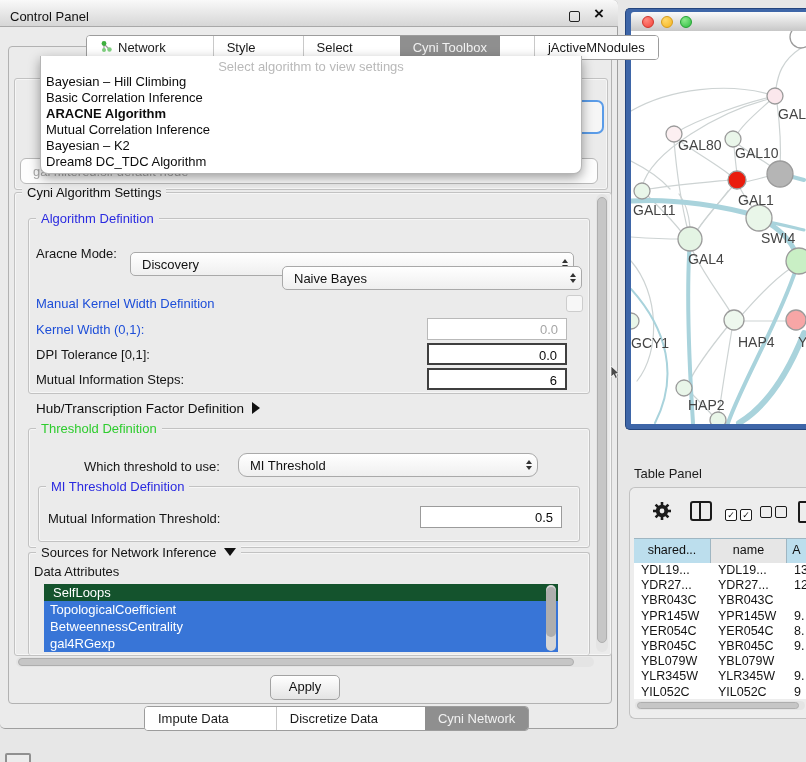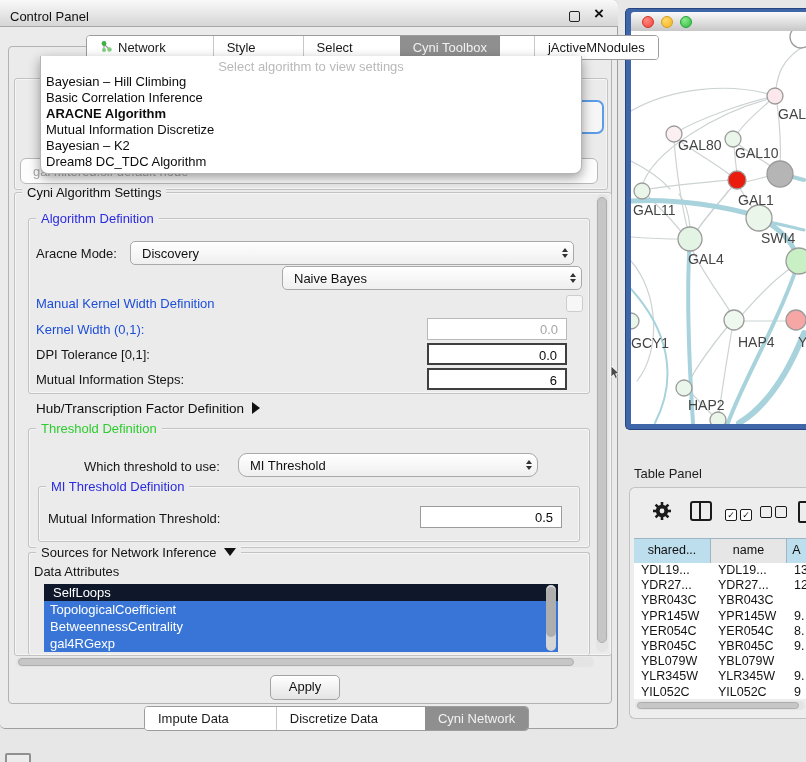--- a/index.html
+++ b/index.html
@@ -107,38 +107,38 @@
   <div class="abs" style="left:574px;top:100px;width:26px;height:30px;border:2.5px solid #5b9ce8;border-radius:7px;background:#f6f6f6;z-index:6;"></div>
 
   <div class="abs" style="left:20px;top:158px;width:578px;height:26px;border:1px solid #b9b9b9;border-radius:6px;background:#fdfdfd;z-index:6;line-height:25px;font-size:13px;color:#a8a8a8;padding-left:12px;box-sizing:border-box;">gal4filtered.sif default node</div>
 
   <div id="popup" class="abs">
     <div id="popup-ph">Select algorithm to view settings</div>
     <div id="popup-items">
         <div class="popup-item">Bayesian – Hill Climbing</div>
         <div class="popup-item">Basic Correlation Inference</div>
         <div class="popup-item b">ARACNE Algorithm</div>
-        <div class="popup-item">Mutual Information Discretize</div>
+        <div class="popup-item">Mutual Correlation Inference</div>
         <div class="popup-item">Bayesian – K2</div>
         <div class="popup-item">Dream8 DC_TDC Algorithm</div>
       </div>
   </div>
 
   <div class="abs group" style="left:14px;top:192px;width:596px;height:462px;z-index:5;"></div>
   <span class="gtitle" style="left:22px;top:185px;color:#111;">Cyni Algorithm Settings</span>
 
   <div class="abs sb-track" style="left:596px;top:194px;width:12px;height:458px;z-index:6;">
     <div class="sb-thumb" style="position:absolute;left:1px;top:3px;width:10px;height:446px;"></div>
   </div>
 
   <div class="abs group" style="left:28px;top:218px;width:560px;height:174px;z-index:5;"></div>
   <span class="gtitle" style="left:36px;top:211px;color:#2a2ae0;">Algorithm Definition</span>
 
   <span class="abs lbl" style="left:36px;top:246px;z-index:6;">Aracne Mode:</span>
-  <div class="abs combo" style="left:130px;top:241px;width:444px;z-index:6;gap:12px;">
+  <div class="abs combo" style="left:130px;top:252px;width:444px;z-index:6;gap:12px;">
     <span class="ctext">Discovery</span>
     <span class="stepper">
         <i class="up"></i>
         <i class="dn"></i>
       </span>
   </div>
 
   <div class="abs combo" style="left:282px;top:266px;width:300px;z-index:6;">
     <span class="ctext">Naive Bayes</span>
     <span class="stepper">
@@ -177,21 +177,21 @@
   <span class="gtitle" style="left:46px;top:479px;color:#2a2ae0;">MI Threshold Definition</span>
   <span class="abs lbl" style="left:48px;top:511px;z-index:6;">Mutual Information Threshold:</span>
   <div class="abs field mid" style="left:420px;top:506px;width:142px;z-index:6;">0.5</div>
 
   <div class="abs group" style="left:28px;top:552px;width:560px;height:102px;border-bottom:none;z-index:5;"></div>
   <span class="gtitle" style="left:36px;top:545px;color:#111;"><span>Sources for Network Inference</span><span class="tri-d"></span></span>
   <span class="abs lbl" style="left:34px;top:564px;z-index:6;">Data Attributes</span>
 
   <div class="abs" style="left:44px;top:584px;width:514px;height:68px;background:#fff;z-index:6;">
     <div id="attr-list">
-        <div class="attr-item" style="background: #0f172a; padding-left: 9px;">SelfLoops</div>
+        <div class="attr-item" style="background: #14532d; padding-left: 9px;">SelfLoops</div>
         <div class="attr-item" style="background: rgb(56, 117, 215);">TopologicalCoefficient</div>
         <div class="attr-item" style="background: rgb(56, 117, 215);">BetweennessCentrality</div>
         <div class="attr-item" style="background: rgb(56, 117, 215);">gal4RGexp</div>
       </div>
   </div>
   <div class="abs" style="left:546px;top:585px;width:10px;height:66px;background:#d6d6d6;border-radius:5px;z-index:7;">
     <div style="position:absolute;left:0;top:2px;width:10px;height:50px;background:#aeaeae;border-radius:5px;"></div>
   </div>
 
   <div class="abs sb-track" style="left:16px;top:657px;width:578px;height:10px;z-index:6;">

